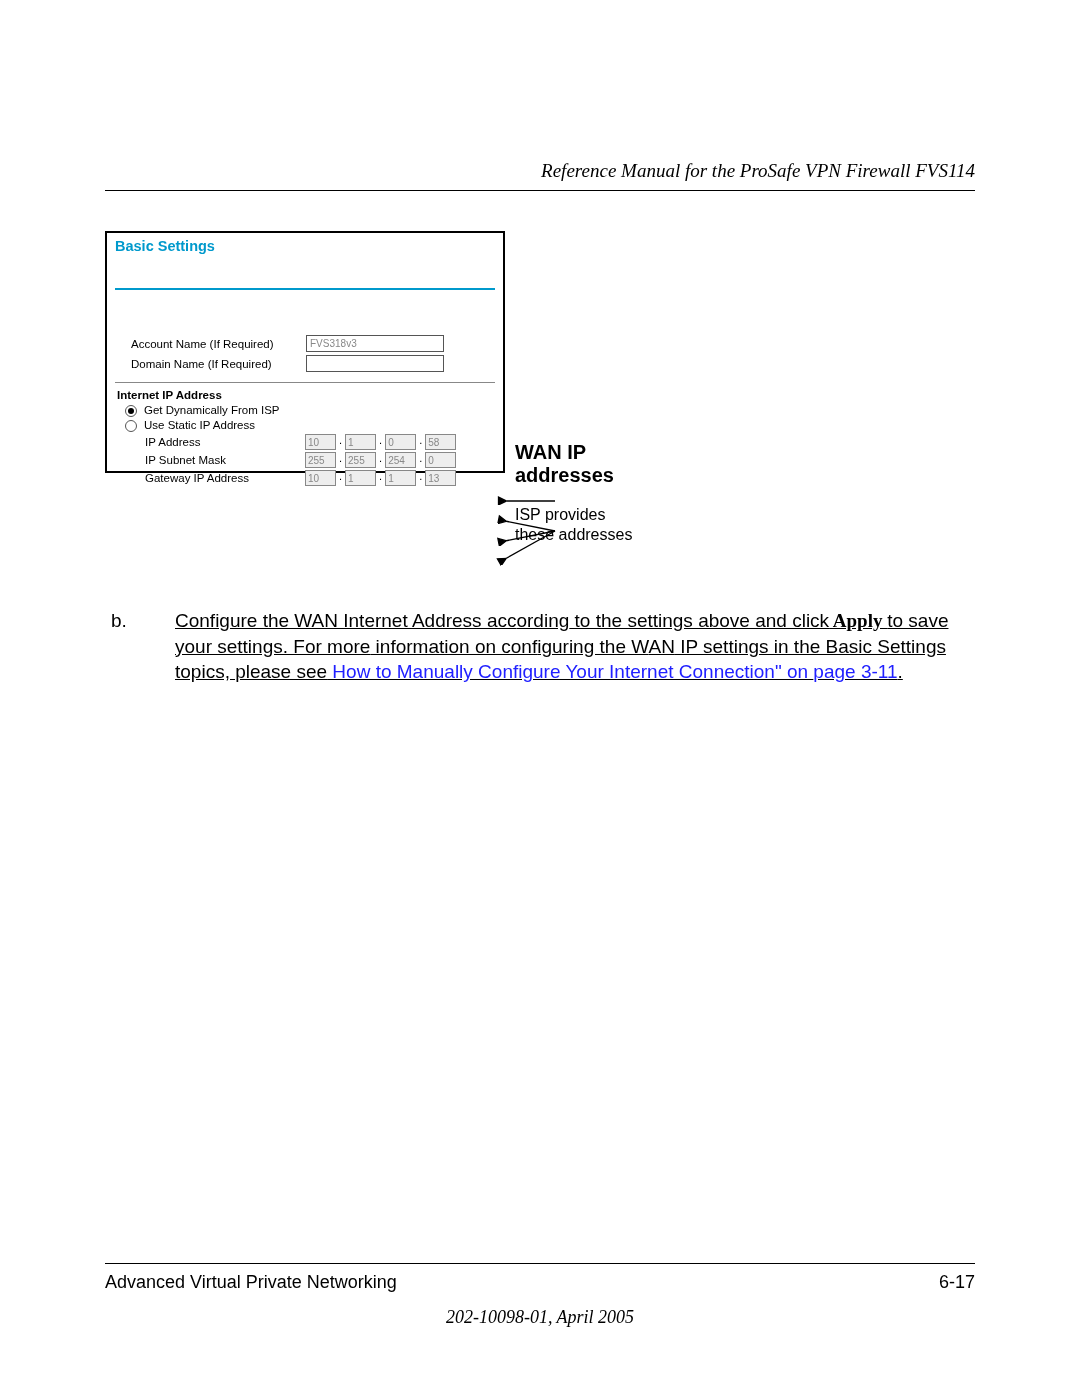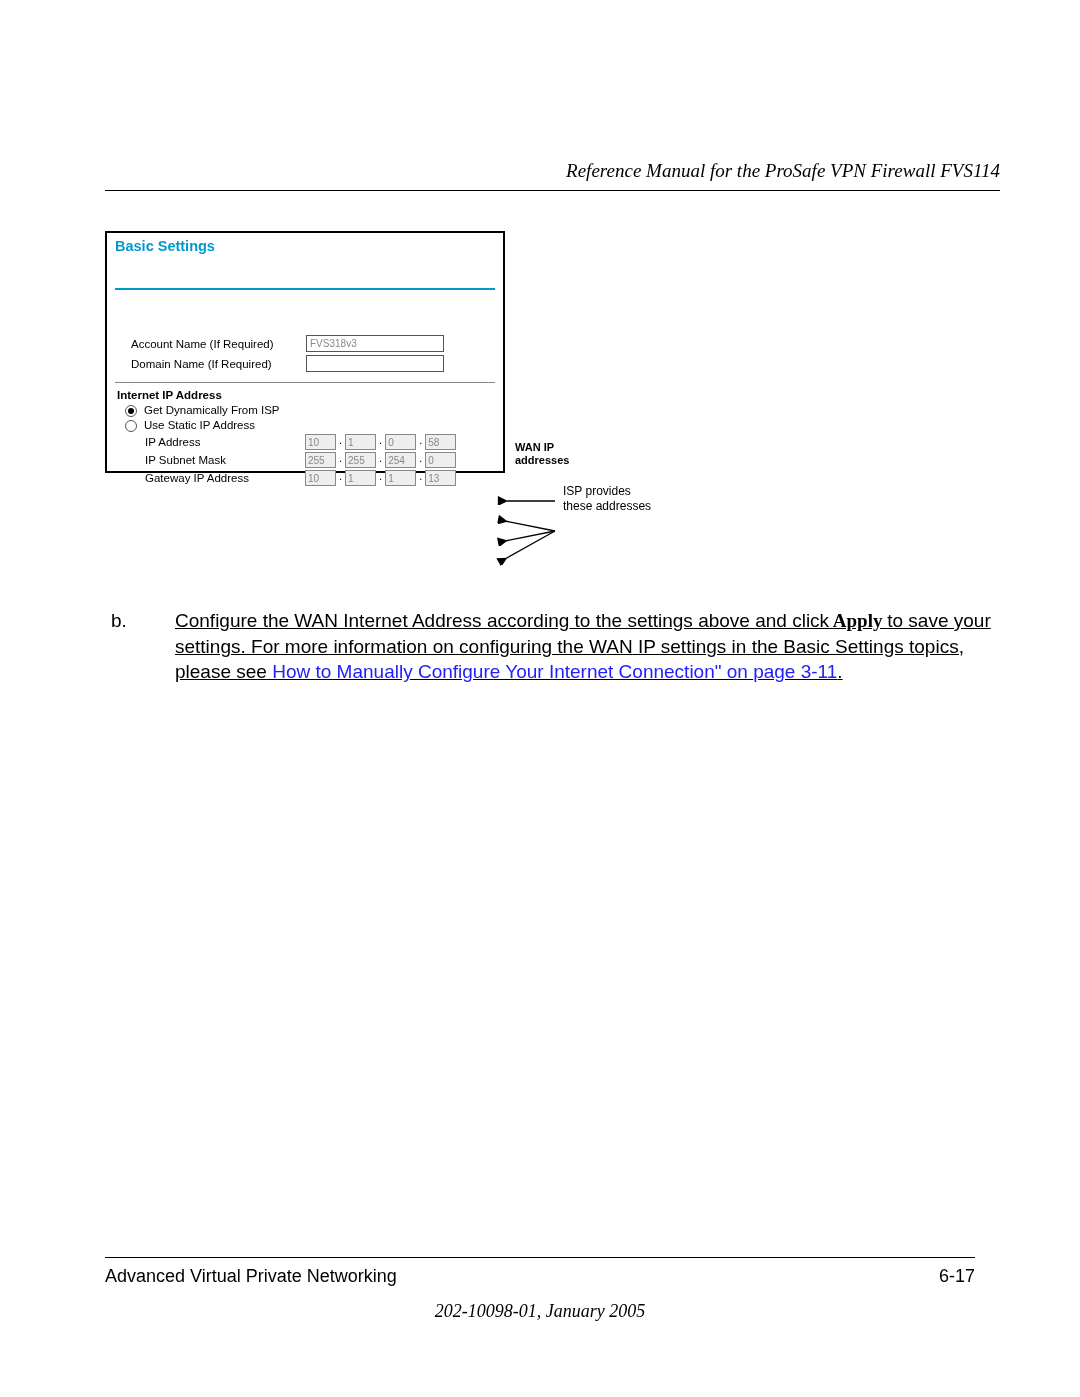--- a/index.html
+++ b/index.html
@@ -7,21 +7,21 @@
     padding: 0;
     font-family: Arial, Helvetica, sans-serif;
     background: #fff;
     color: #000;
   }
   .page {
     width: 1080px;
     height: 1397px;
     position: relative;
     box-sizing: border-box;
-    padding: 160px 80px 0 105px;
+    padding: 160px 105px 0 105px;
   }
   .running-header {
     text-align: right;
     font-style: italic;
     font-size: 19px;
     font-family: "Times New Roman", Times, serif;
     margin-bottom: 8px;
   }
   .hr-top {
     border: none;
@@ -134,28 +134,27 @@
   }
   
   .annot {
     position: absolute;
     left: 410px;
     top: 210px;
     font-family: Arial, sans-serif;
   }
   .annot-title {
     font-weight: bold;
-    font-size: 11px;
+    font-size: 20px;
     line-height: 1.15;
     margin-bottom: 18px;
   }
   .annot-text {
-    font-size: 12px;
+    font-size: 16px;
     line-height: 1.25;
-    margin-left: 48px;
   }
   .arrow {
     position: absolute;
     stroke: #000;
     fill: #000;
   }
   .figure-caption {
     font-weight: bold;
     font-size: 17px;
     margin-top: 28px;
@@ -172,21 +171,21 @@
   .body-text .b-letter {
     display: inline-block;
     width: 32px;
   }
   .serif-bold { font-family: "Times New Roman", Times, serif; font-weight: bold; }
   .link { color: #2020ff; }
   .footer {
     position: absolute;
     left: 105px;
     right: 105px;
-    bottom: 75px;
+    bottom: 69px;
   }
   .hr-bottom {
     border: none;
     border-top: 1.5px solid #000;
     margin: 0 0 8px 0;
   }
   .footer-row {
     display: flex;
     justify-content: space-between;
     font-size: 18px;
@@ -306,15 +305,15 @@
   <div class="body-text">
     <span class="b-letter">b.</span><span>Configure the WAN Internet Address acc</span><span>ording</span><span> to the settings above and click</span><span class="serif-bold"> Apply </span><span>to save your settings. For more</span><span> information on conf</span><span>iguring the W</span><span>AN</span><span> IP settings in the Basic Settings topics, please see</span><span class="link"> How to Manually Configure Your Internet Connection" on </span><span class="link">page 3-11</span><span>.</span>
   </div>
 
   <div class="footer">
     <hr class="hr-bottom">
     <div class="footer-row">
       <span>Advanced Virtual Private Networking</span>
       <span>6-17</span>
     </div>
-    <div class="footer-docnum">202-10098-01, January 2005</div>
+    <div class="footer-docnum">202-10098-01, April 2005</div>
   </div>
 </div>
 
 </body></html>

